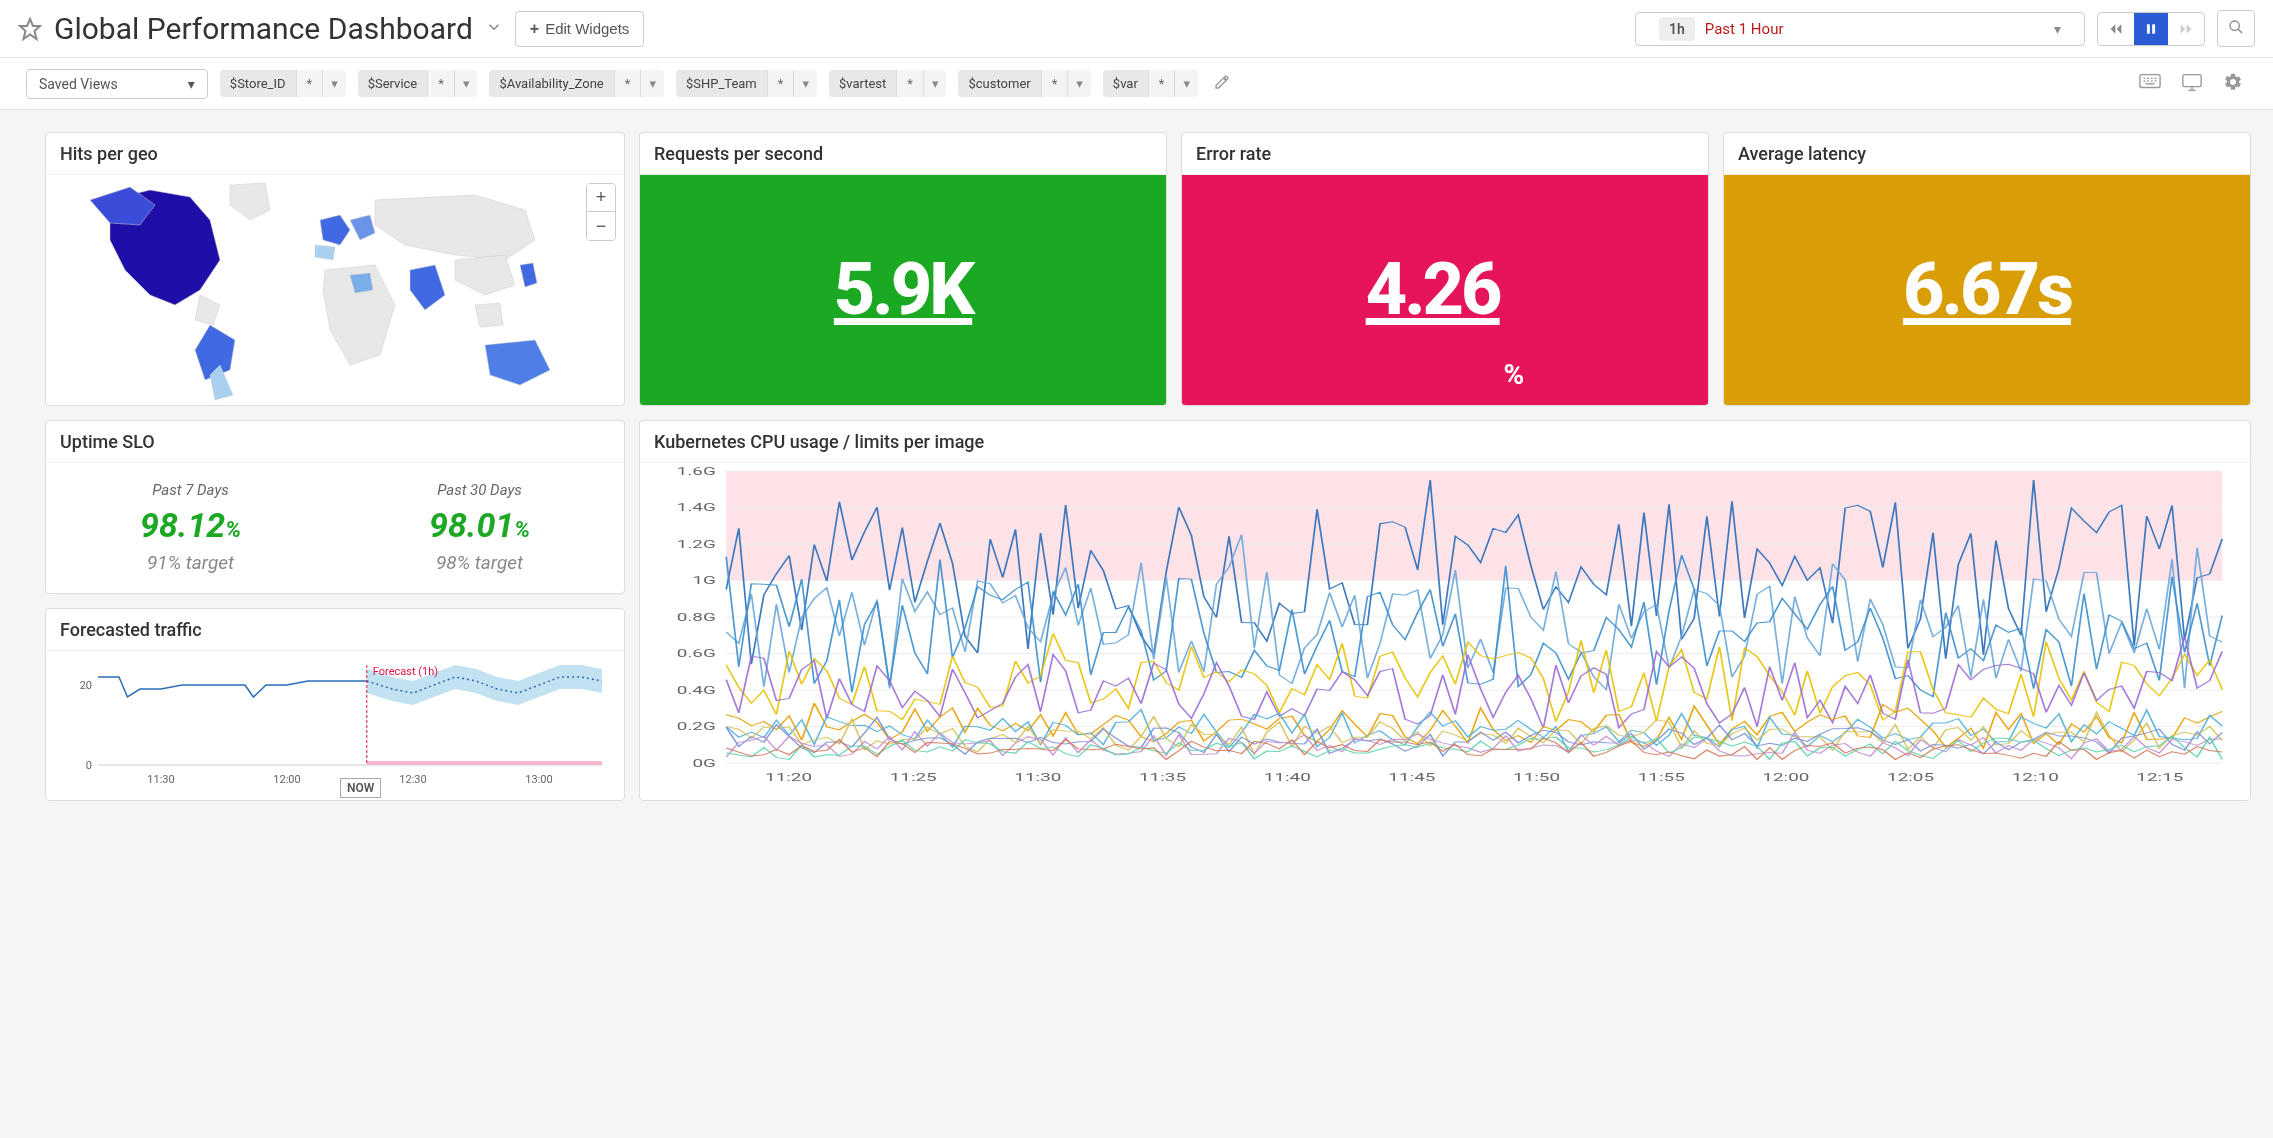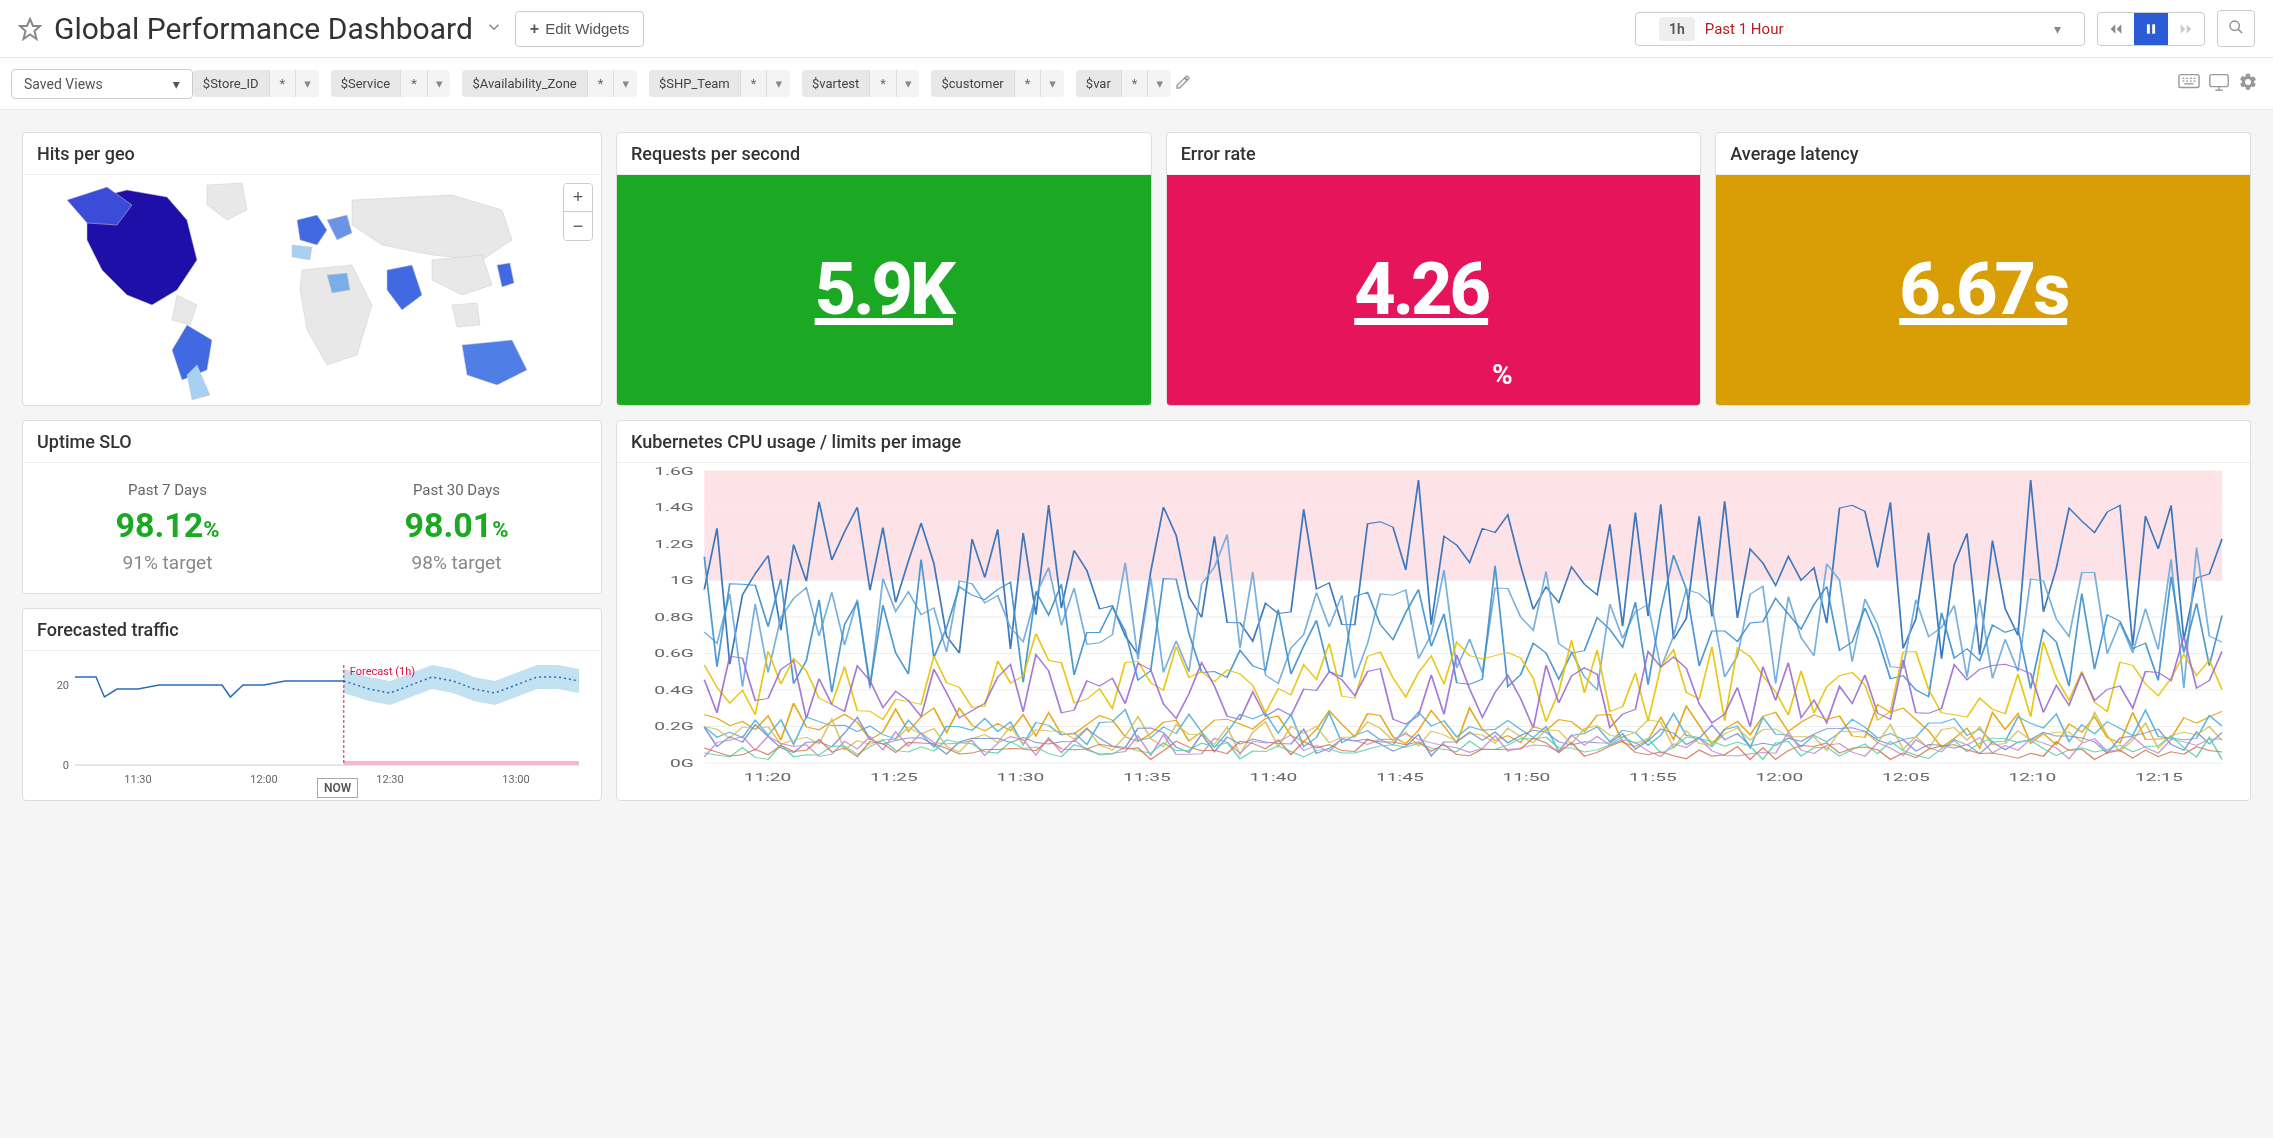--- a/index.html
+++ b/index.html
@@ -75,23 +75,24 @@
   border: 1px solid #ccc;
   border-radius: 4px;
   padding: 8px 10px;
   background: #fff;
   cursor: pointer;
   color: #888;
 }
 
 .toolbar {
   background: #fff;
-  padding: 10px 11px;
-  display: flex;
-  align-items: center;
+  padding: 10px 26px;
+  display: flex;
+  align-items: center;
+  gap: 12px;
   border-bottom: 1px solid #e5e5e5;
 }
 .saved-views {
   border: 1px solid #ccc;
   border-radius: 4px;
   padding: 6px 12px;
   display: flex;
   align-items: center;
   gap: 70px;
   background: #fff;
@@ -125,20 +126,21 @@
 }
 .toolbar-spacer { flex: 1; }
 .tb-icon { color: #999; cursor: pointer; padding: 4px; }
 
 .dashboard {
   padding: 22px;
   display: grid;
   grid-template-columns: 580px 1fr;
   grid-template-rows: auto auto auto;
   gap: 14px;
+  margin-left: 23px;
 }
 
 .card {
   background: #fff;
   border: 1px solid #ddd;
   border-radius: 4px;
   overflow: hidden;
 }
 .card-title {
   padding: 10px 14px;
@@ -177,21 +179,21 @@
   color: #fff;
   font-weight: 800;
 }
 .stat-green { background: #1ba823; }
 .stat-red   { background: #e6145a; }
 .stat-gold  { background: #d99d06; justify-content: center; }
 .stat-value { font-size: 72px; line-height: 1; letter-spacing: -3px; text-decoration: underline; }
 .stat-suffix { font-size: 28px; margin-left: 4px; align-self: flex-end; margin-bottom: 14px; font-weight: 700; }
 
 .slo-card { grid-column: 1; grid-row: 2; }
-.slo-body { display: flex; padding: 18px 0; }
+.slo-body { display: flex; padding: 18px 0; font-style: italic; }
 .slo-col { flex: 1; display: flex; flex-direction: column; align-items: center; gap: 6px; }
 .slo-period { color: #666; font-size: 15px; }
 .slo-val { color: #1ba823; font-size: 34px; font-weight: 700; }
 .slo-pct { font-size: 22px; }
 .slo-target { color: #888; font-size: 19px; }
 
 .forecast-card { grid-column: 1; grid-row: 3; }
 .forecast-body { padding: 8px 12px; position: relative; }
 
 .k8s-card { grid-column: 2; grid-row: 2 / span 2; }

